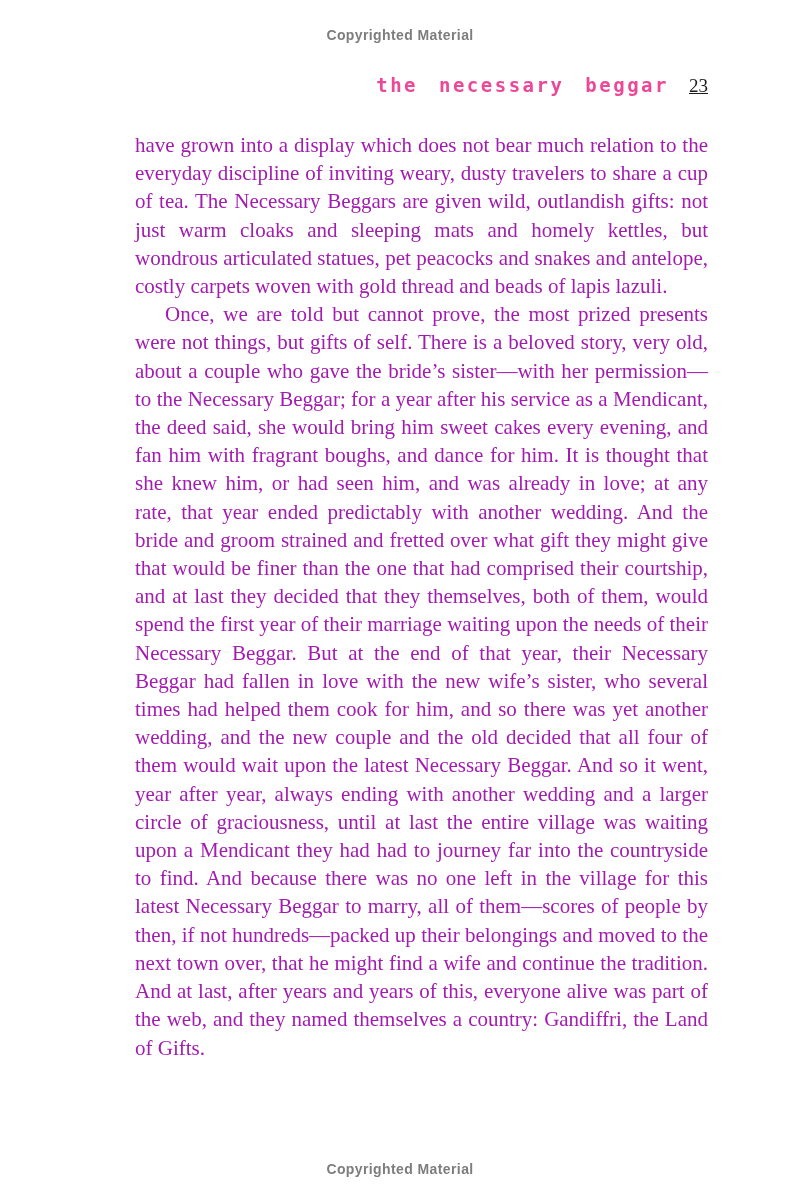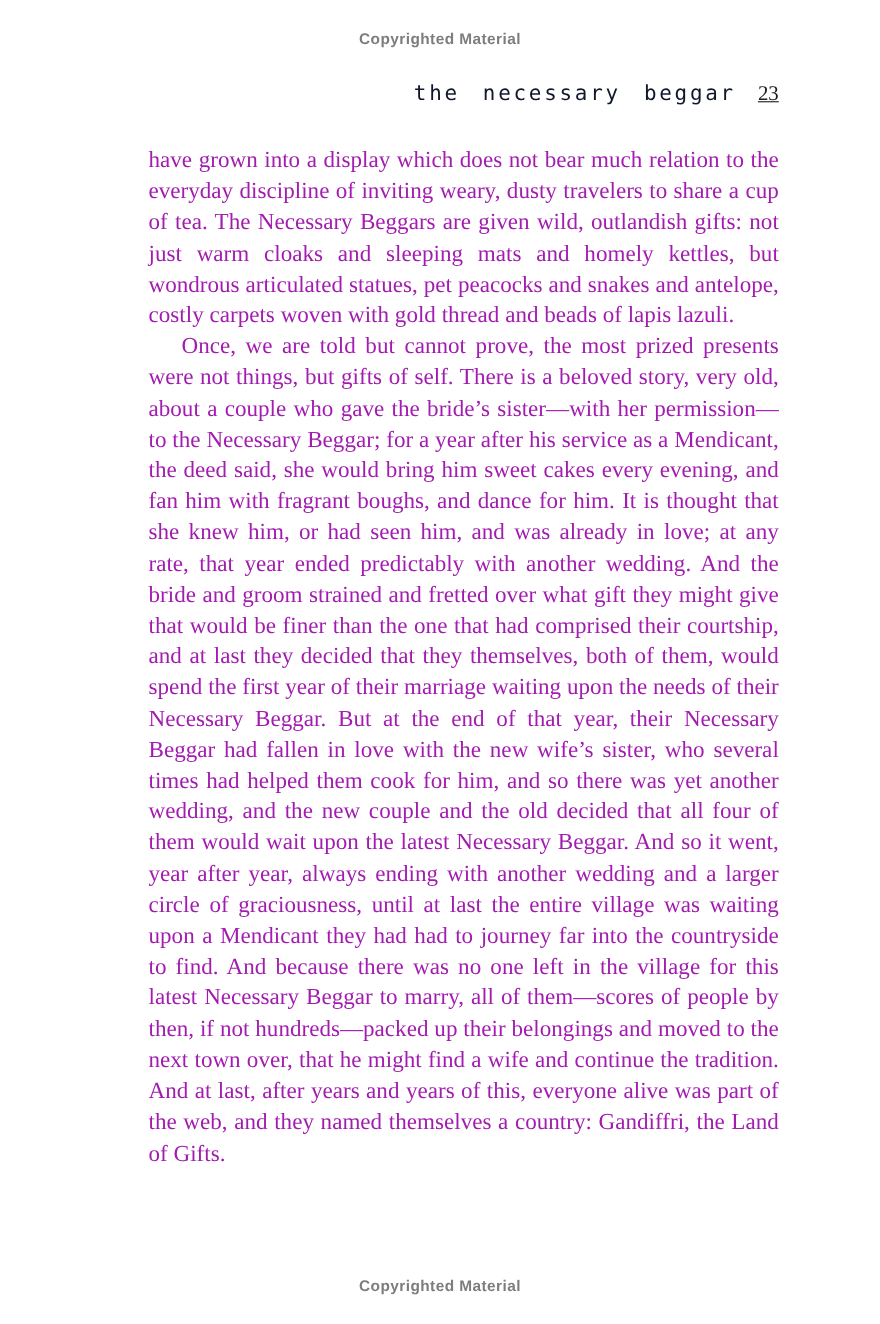--- a/index.html
+++ b/index.html
@@ -31,25 +31,25 @@
   .running-header {
     position: absolute;
     top: 74px;
     left: 135px;
     width: 573px;
     text-align: right;
     white-space: nowrap;
   }
   .running-title {
     font-family: "DejaVu Sans Mono", monospace;
-    font-weight: normal;
+    font-weight: bold;
     font-size: 19px;
     letter-spacing: 2.5px;
     word-spacing: 7px;
-    color: #0f172a;
+    color: #ec4899;
     margin-left: 36px;
   }
   .page-number {
     font-family: "Liberation Serif", serif;
     font-size: 19px;
     color: #1c1c1c;
     margin-left: 20px;
     text-decoration: underline;
   }
   .body-text {

